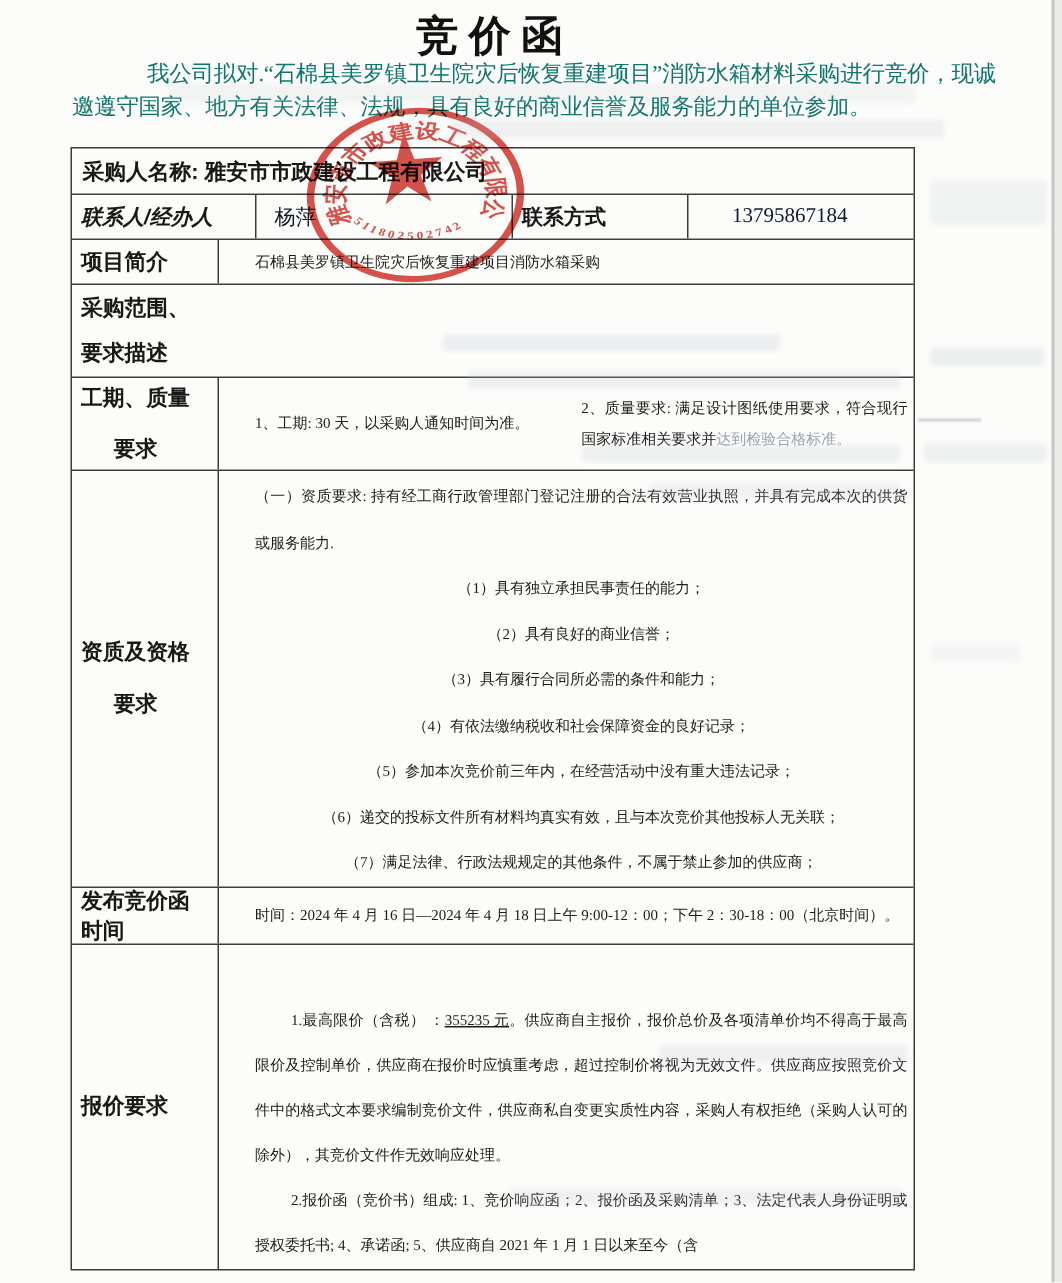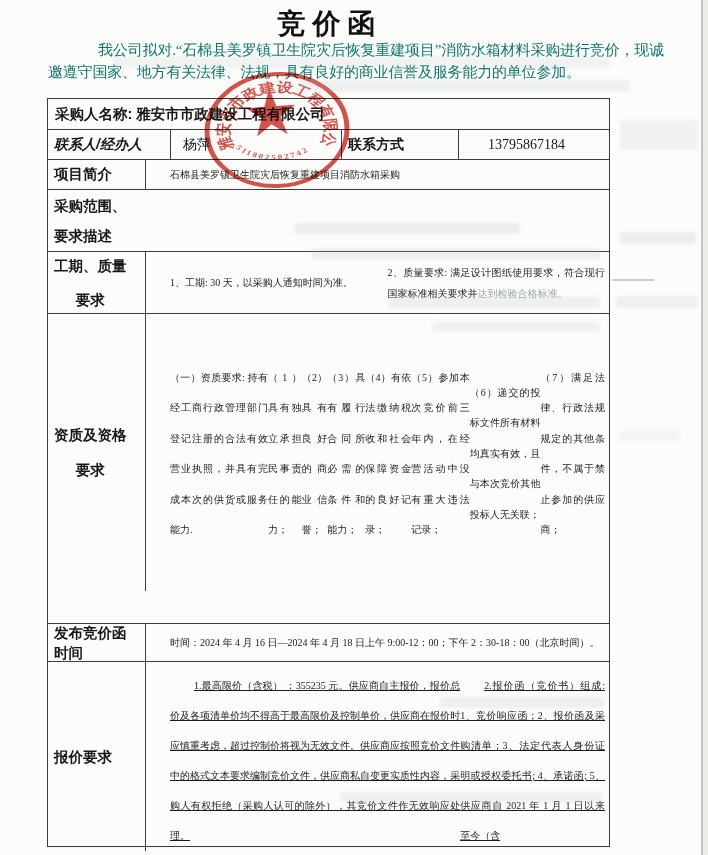--- a/index.html
+++ b/index.html
@@ -33,36 +33,36 @@
   
   .labcell{width:97px;flex:0 0 97px;justify-content:flex-start;padding-left:6px;
     font-family:"Liberation Sans","DejaVu Sans",sans-serif;font-weight:700;font-size:14.5px;color:#181818;}
   .labcell .lwrap{display:inline-block;}
   .labcell .lwrap span{display:block;}
   .lab-center .lwrap{text-align:center;}
   .contcell{flex:1 1 auto;padding-left:24px;padding-right:4px;font-size:10px;color:#1c1c1c;}
   .contcell p{margin:0;}
 
   .r1{height:28px;} .r2{height:30px;} .r3{height:30px;} .r4{height:30px;}
-  .r5{height:62px;} .r6{height:62px;} .r7{height:278px;} .r8{height:38px;margin-top:32px;}
+  .r5{height:62px;} .r6{height:62px;} .r7{height:278px;} .r8{height:38px;}
   .r9{flex:1 1 auto !important;}
 
   .r5 .labcell .lwrap{line-height:30px;}
   .r6 .labcell .lwrap{line-height:34px;}
   .r7 .labcell .lwrap{line-height:35px;}
   .r8 .labcell .lwrap{line-height:20px;}
   .r9 .labcell .lwrap{line-height:20px;}
 
   .r5 .contcell{align-items:flex-start;padding-top:13px;}
   .r6 .contcell{flex-direction:row;justify-content:space-between;display:flex;}
   .r6 .contcell p{line-height:21px;text-align:justify;width:100%;}
-  .r7 .contcell{flex-direction:row;justify-content:flex-start;display:flex;padding-top:3px;}
+  .r7 .contcell{flex-direction:column;justify-content:flex-start;display:flex;padding-top:3px;}
   .r7 .contcell p{line-height:30.5px;text-align:justify;}
   .r8 .contcell p{line-height:20px;text-align:justify;}
-  .r9 .contcell{flex-direction:row;justify-content:flex-end;display:flex;padding-top:9px;text-decoration:underline;}
+  .r9 .contcell{flex-direction:column;justify-content:flex-end;display:flex;padding-top:9px;}
   .r9 .contcell p{line-height:30px;text-indent:24px;text-align:justify;}
 
   .faded{color:#98a2ac;}
   .price-underline{text-decoration:underline;}
 
   
   #stamp{position:absolute;left:199px;top:63px;width:156px;height:134px;
     opacity:0.88;mix-blend-mode:multiply;transform:rotate(-4deg);}
   #stamp text{font-family:"Liberation Serif","DejaVu Serif",serif;font-weight:700;}
 

